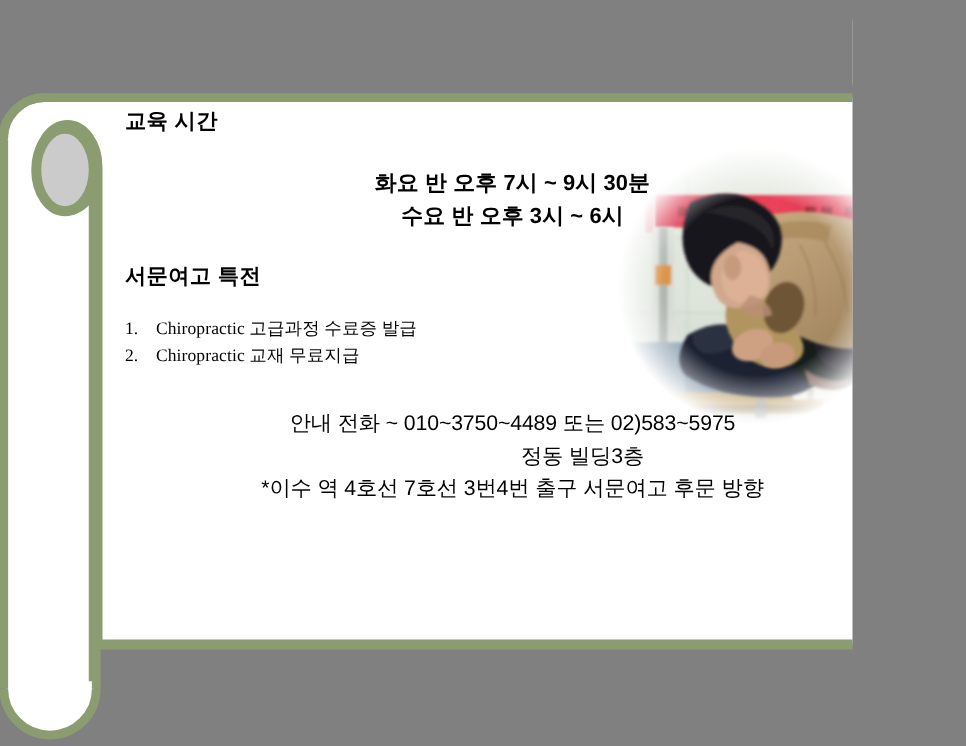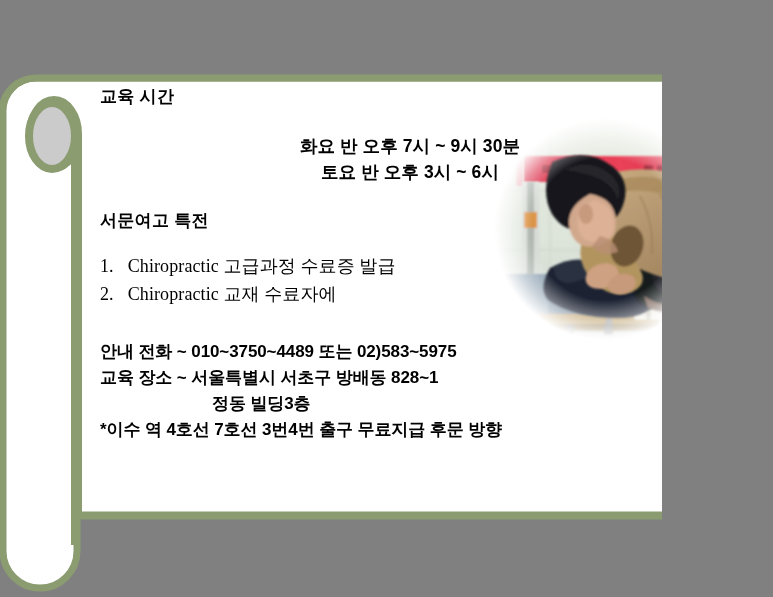--- a/index.html
+++ b/index.html
@@ -7,20 +7,21 @@
     width:773px;height:597px;
     background:#808080;
     font-family:"Liberation Serif", serif;
     overflow:hidden;
     position:relative;
   }
 
   #slide{
     position:absolute;left:0;top:0;width:662px;height:597px;
     overflow:hidden;
+    padding-left:20px;
   }
 
   
   #frame{
     position:absolute;left:0;top:0;width:773px;height:597px;
     pointer-events:none;
   }
 
   
   #panel{
@@ -60,31 +61,32 @@
   .sched{
     font-family:"Liberation Sans", sans-serif;
     font-weight:bold;
     font-size:17.5px;
     line-height:1.47;
     letter-spacing:0.1px;
     text-align:center;
   }
   .numline{
     font-family:"Liberation Serif", serif;
-    font-size:18px;
+    font-size:14px;
     line-height:1.55;
     letter-spacing:0.1px;
     white-space:pre;
   }
   .contact{
     font-family:"Liberation Sans", sans-serif;
-    font-weight:bold;
+    font-weight:normal;
     font-size:17px;
     line-height:1.53;
     letter-spacing:-0.1px;
+    text-align:center;
   }
   .center-ish{ padding-left:112px; }
   .gap-a{height:22px;}
   .gap-b{height:27px;}
   .gap-c{height:24px;}
   .gap-d{height:30px;}
 </style>
 </head>
 <body>
 
@@ -299,33 +301,32 @@
     <path d="M745 483 L745 300" stroke="#8a9c70" stroke-width="7" fill="none"></path>
   </svg>
 
   <div id="content">
 
     <div class="hdr">교육 시간</div>
 
     <div class="gap-b"></div>
 
     <div class="sched">화요 반 오후 7시 ~ 9시 30분</div>
-    <div class="sched">토요 반 오후 3시 ~ 6시</div>
+    <div class="sched">수요 반 오후 3시 ~ 6시</div>
 
     <div class="gap-c"></div>
 
     <div class="hdr">서문여고 특전</div>
 
     <div class="gap-a"></div>
 
     <div class="numline"><span>1.</span><span style="display:inline-block;width:14px;"></span><span>Chiropractic 고급과정 수료증 발급</span></div>
 
-    <div class="numline"><span>2.</span><span style="display:inline-block;width:14px;"></span><span>Chiropractic 교재 수료자에</span></div>
+    <div class="numline"><span>2.</span><span style="display:inline-block;width:14px;"></span><span>Chiropractic 교재 무료지급</span></div>
 
     <div class="gap-d"></div>
 
     <div class="contact">안내 전화 ~ 010~3750~4489 또는 02)583~5975</div>
-    <div class="contact">교육 장소 ~ 서울특별시 서초구 방배동 828~1</div>
     <div class="contact center-ish">정동 빌딩3층</div>
-    <div class="contact">*이수 역 4호선 7호선 3번4번 출구 무료지급 후문 방향</div>
+    <div class="contact">*이수 역 4호선 7호선 3번4번 출구 서문여고 후문 방향</div>
   </div>
 
 </div>
 
 </body></html>

